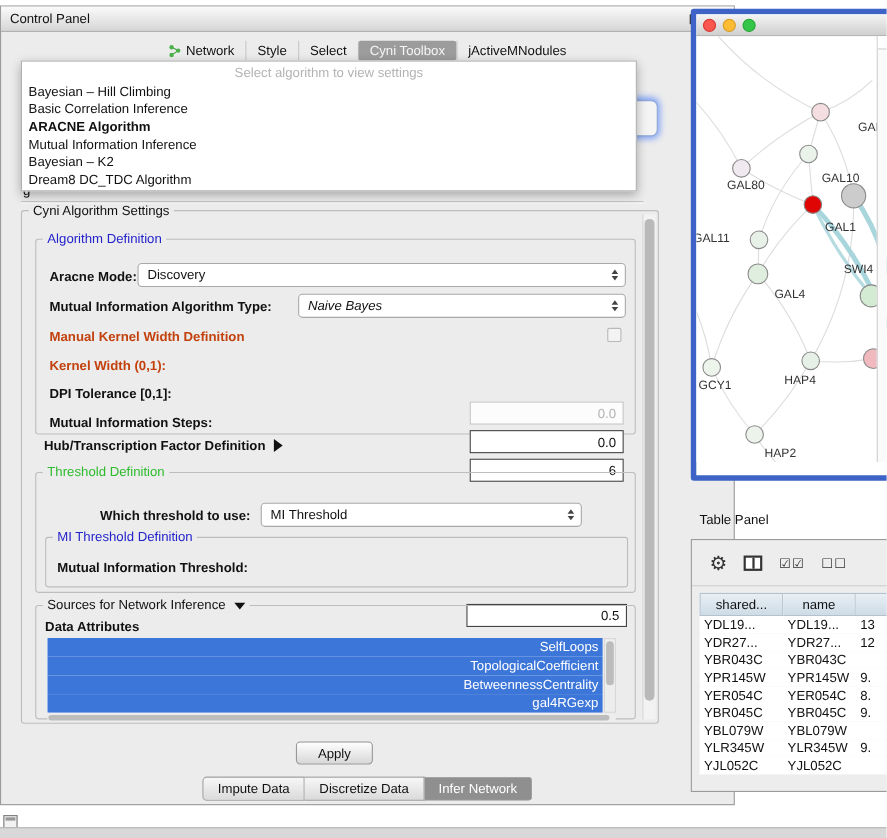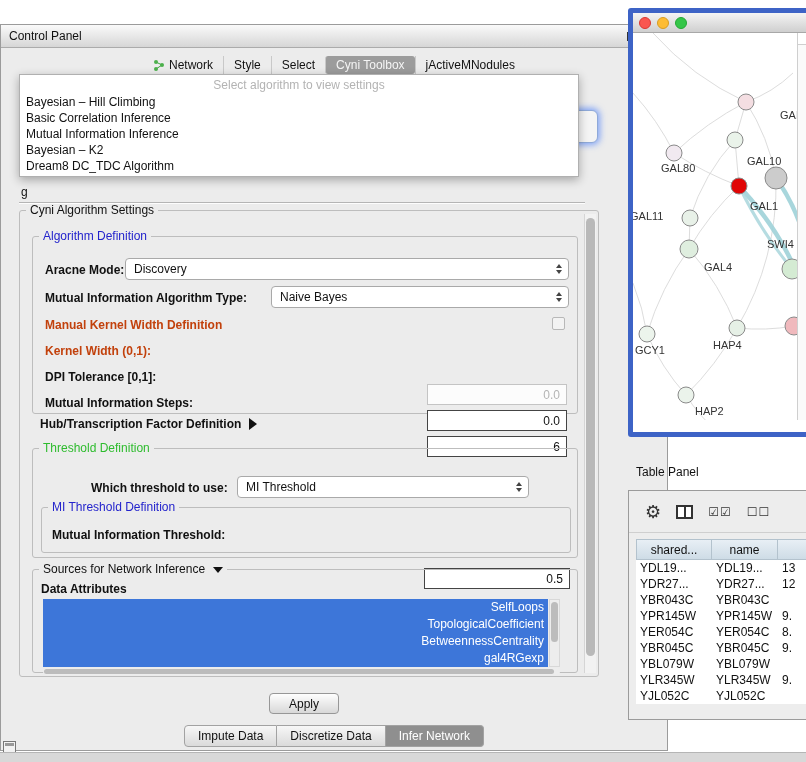--- a/index.html
+++ b/index.html
@@ -4,21 +4,21 @@
 <style>
   * { box-sizing: border-box; margin: 0; padding: 0; }
   html,body { width:806px; height:762px; }
   body {
     position:relative; overflow:hidden; background:#ffffff;
     font-family:"Liberation Sans", sans-serif; font-size:12px; color:#111;
   }
   .abs { position:absolute; }
 
   
-  #control-panel { left:0; top:24px; width:668px; height:727px;
+  #control-panel { left:0; top:5px; width:668px; height:727px;
     background:#ececec; border:1px solid #9b9b9b; }
   .titlebar { height:23px; background:linear-gradient(#fafafa,#d6d6d6);
     border-bottom:1px solid #ababab; display:flex; align-items:center;
     padding:0 8px; }
   .titlebar .spacer { flex:1; }
   .tb-square { width:9px; height:9px; border:2px solid #333; margin-right:11px; }
   .tb-close { font-weight:bold; font-size:14px; color:#222; line-height:1; }
 
   .tabs-row { left:0; top:31px; width:100%; display:flex; justify-content:center; }
   .tab { padding:2px 10px; border-left:1px solid #c9c9c9; display:flex;
@@ -200,20 +200,21 @@
 
   <div class="abs" id="combo-fragment"></div>
   <div class="abs" id="frag-g">g</div>
   <div class="abs" id="frag-line"></div>
 
   <div class="abs" id="algo-popup">
     <div class="popup-header">Select algorithm to view settings</div>
     <div id="algo-items">
         <div class="popup-item">Bayesian – Hill Climbing</div>
         <div class="popup-item">Basic Correlation Inference</div>
+        <div class="popup-item bold">ARACNE Algorithm</div>
         <div class="popup-item">Mutual Information Inference</div>
         <div class="popup-item">Bayesian – K2</div>
         <div class="popup-item">Dream8 DC_TDC Algorithm</div>
       </div>
   </div>
 
   <div class="group" id="settings-group">
     <span class="legend">Cyni Algorithm Settings</span>
 
     <div class="vscroll">
@@ -226,21 +227,21 @@
       <span class="lbl" style="left:12px; top:26px;">Aracne Mode:</span>
       <div class="combo" style="left:92px; top:21px; width:444px;">
         <span>Discovery</span>
         <span class="arrows">
             <span class="tri-up"></span>
             <span class="tri-dn"></span>
           </span>
       </div>
 
       <span class="lbl" style="left:12px; top:54px;">Mutual Information Algorithm Type:</span>
-      <div class="combo" style="left:238px; top:49px; width:298px;">
+      <div class="combo" style="left:238px; top:49px; width:298px;font-style:italic;">
         <span>Naive Bayes</span>
         <span class="arrows">
             <span class="tri-up"></span>
             <span class="tri-dn"></span>
           </span>
       </div>
 
       <span class="lbl dis" style="left:12px; top:81px;">Manual Kernel Width Definition</span>
       <span class="checkbox" style="left:519px; top:80px;"></span>
 

